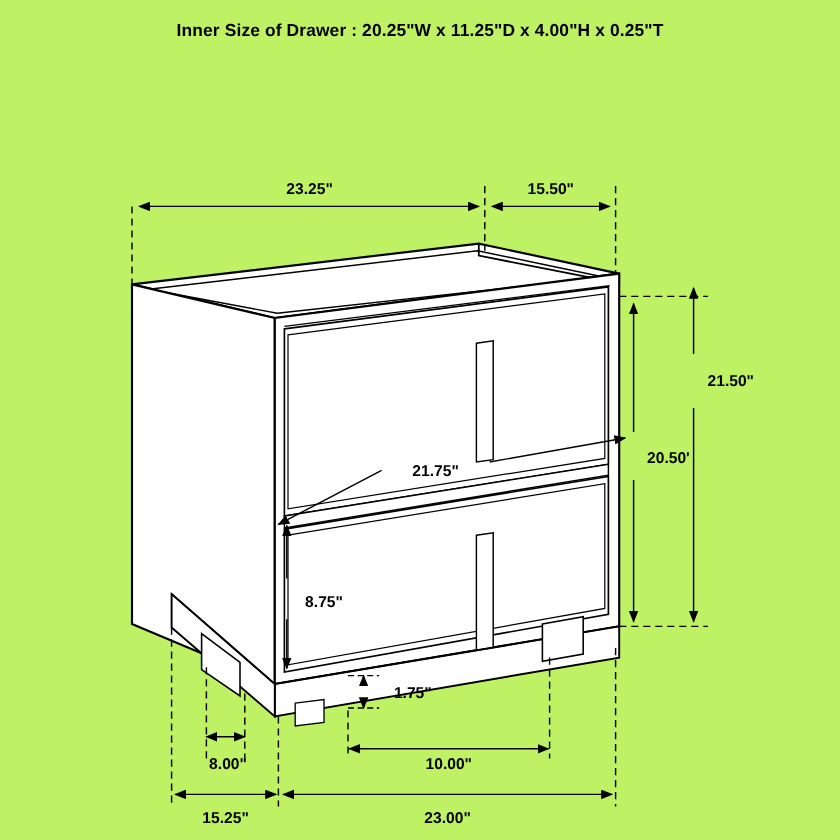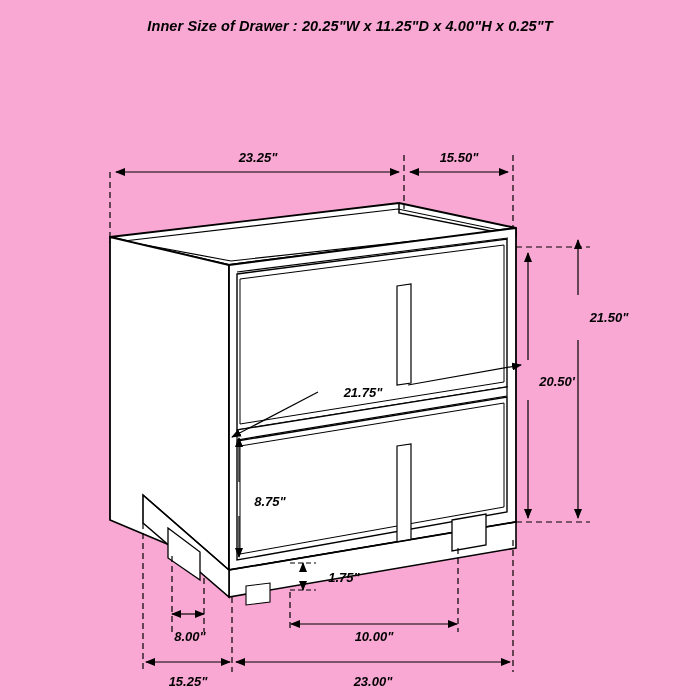--- a/index.html
+++ b/index.html
@@ -11,22 +11,21 @@
     width: 700px;
     height: 700px;
     font-family: "Liberation Sans", sans-serif;
     color: #000000;
     overflow: hidden;
   }
   #page {
     position: relative;
     width: 700px;
     height: 700px;
-    background: #f9a8d4;
-    font-style: italic;
+    background: #bef264;
   }
   #title {
     position: absolute;
     top: 18px;
     left: 0;
     width: 700px;
     text-align: center;
     font-size: 14.5px;
     font-weight: bold;
     letter-spacing: 0.1px;

